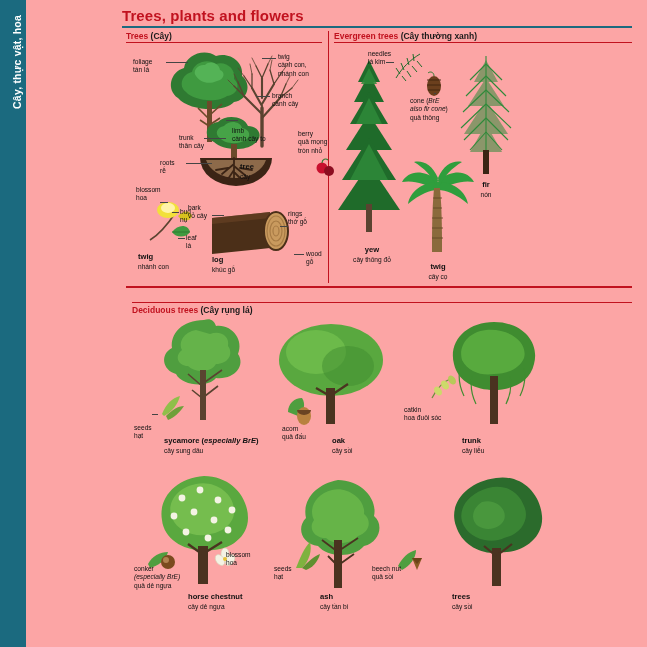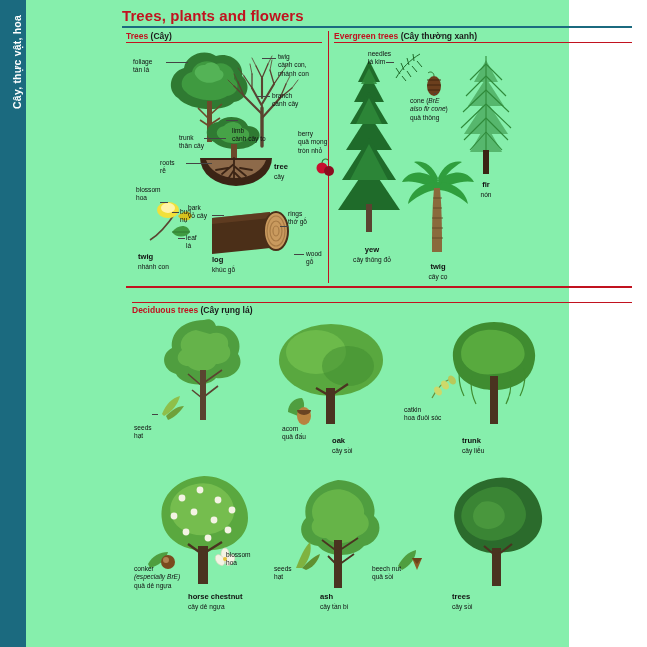--- a/index.html
+++ b/index.html
@@ -2,21 +2,21 @@
 <html><head>
 <meta charset="utf-8">
 <style>
   html, body { margin:0; padding:0; }
   body {
     width:647px; height:647px;
     background:#ffffff;
     font-family:"Liberation Sans", sans-serif;
     overflow:hidden;
   }
-  .page { position:relative; width:569px; height:647px; background:#86efac; }
+  .page { position:relative; width:647px; height:647px; background:#fca5a5; }
 
   
   .spine {
     position:absolute; left:0; top:0; width:26px; height:647px;
     background:#1b6a7f;
   }
   .spine-label {
     position:absolute;
     left:-48px; top:56px;
     width:130px;
@@ -194,21 +194,21 @@
     <span>thân cây</span>
   </div>
   <div class="ln h" style="left:204px; top:138px; width:22px;"></div>
 
   <div class="lbl" style="left:160px; top:159px;">
     <span>roots</span><br>
     <span>rễ</span>
   </div>
   <div class="ln h" style="left:186px; top:163px; width:26px;"></div>
 
-  <div class="lbl b" style="left:274px; top:162px;">
+  <div class="lbl b" style="left:240px; top:162px;">
     <span>tree</span><br>
     <span style="font-weight:normal; font-size:6.6px;">cây</span>
   </div>
 
   <div class="lbl" style="left:298px; top:130px;">
     <span>berry</span><br>
     <span>quả mọng</span><br>
     <span>tròn nhỏ</span>
   </div>
   <svg class="art" style="left:314px; top:158px;" width="22" height="20">
@@ -400,20 +400,24 @@
       <ellipse cx="24" cy="6" rx="3.4" ry="5" fill="#b8c95a" transform="rotate(-35 24 6)"></ellipse>
     </g>
   </svg>
 
   <div class="lbl" style="left:134px; top:424px;">
     <span>seeds</span><br>
     <span>hạt</span>
   </div>
   <div class="ln h" style="left:152px; top:414px; width:6px;"></div>
 
+  <div class="lbl b" style="left:164px; top:436px;">
+    <span>sycamore (<span class="it" style="font-weight:bold;">especially BrE</span>)</span><br>
+    <span style="font-weight:normal; font-size:6.6px;">cây sung dâu</span>
+  </div>
 
   <div class="lbl" style="left:282px; top:425px;">
     <span>acorn</span><br>
     <span>quả đấu</span>
   </div>
 
   <div class="lbl b" style="left:332px; top:436px;">
     <span>oak</span><br>
     <span style="font-weight:normal; font-size:6.6px;">cây sồi</span>
   </div>

